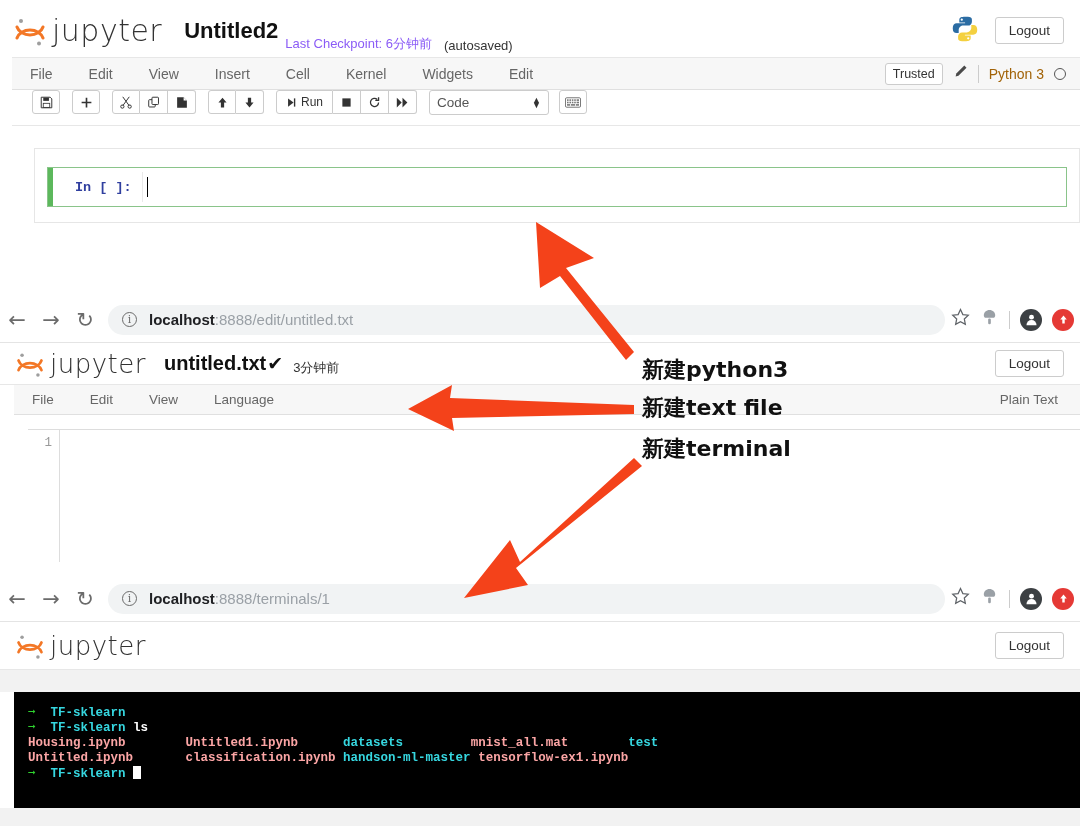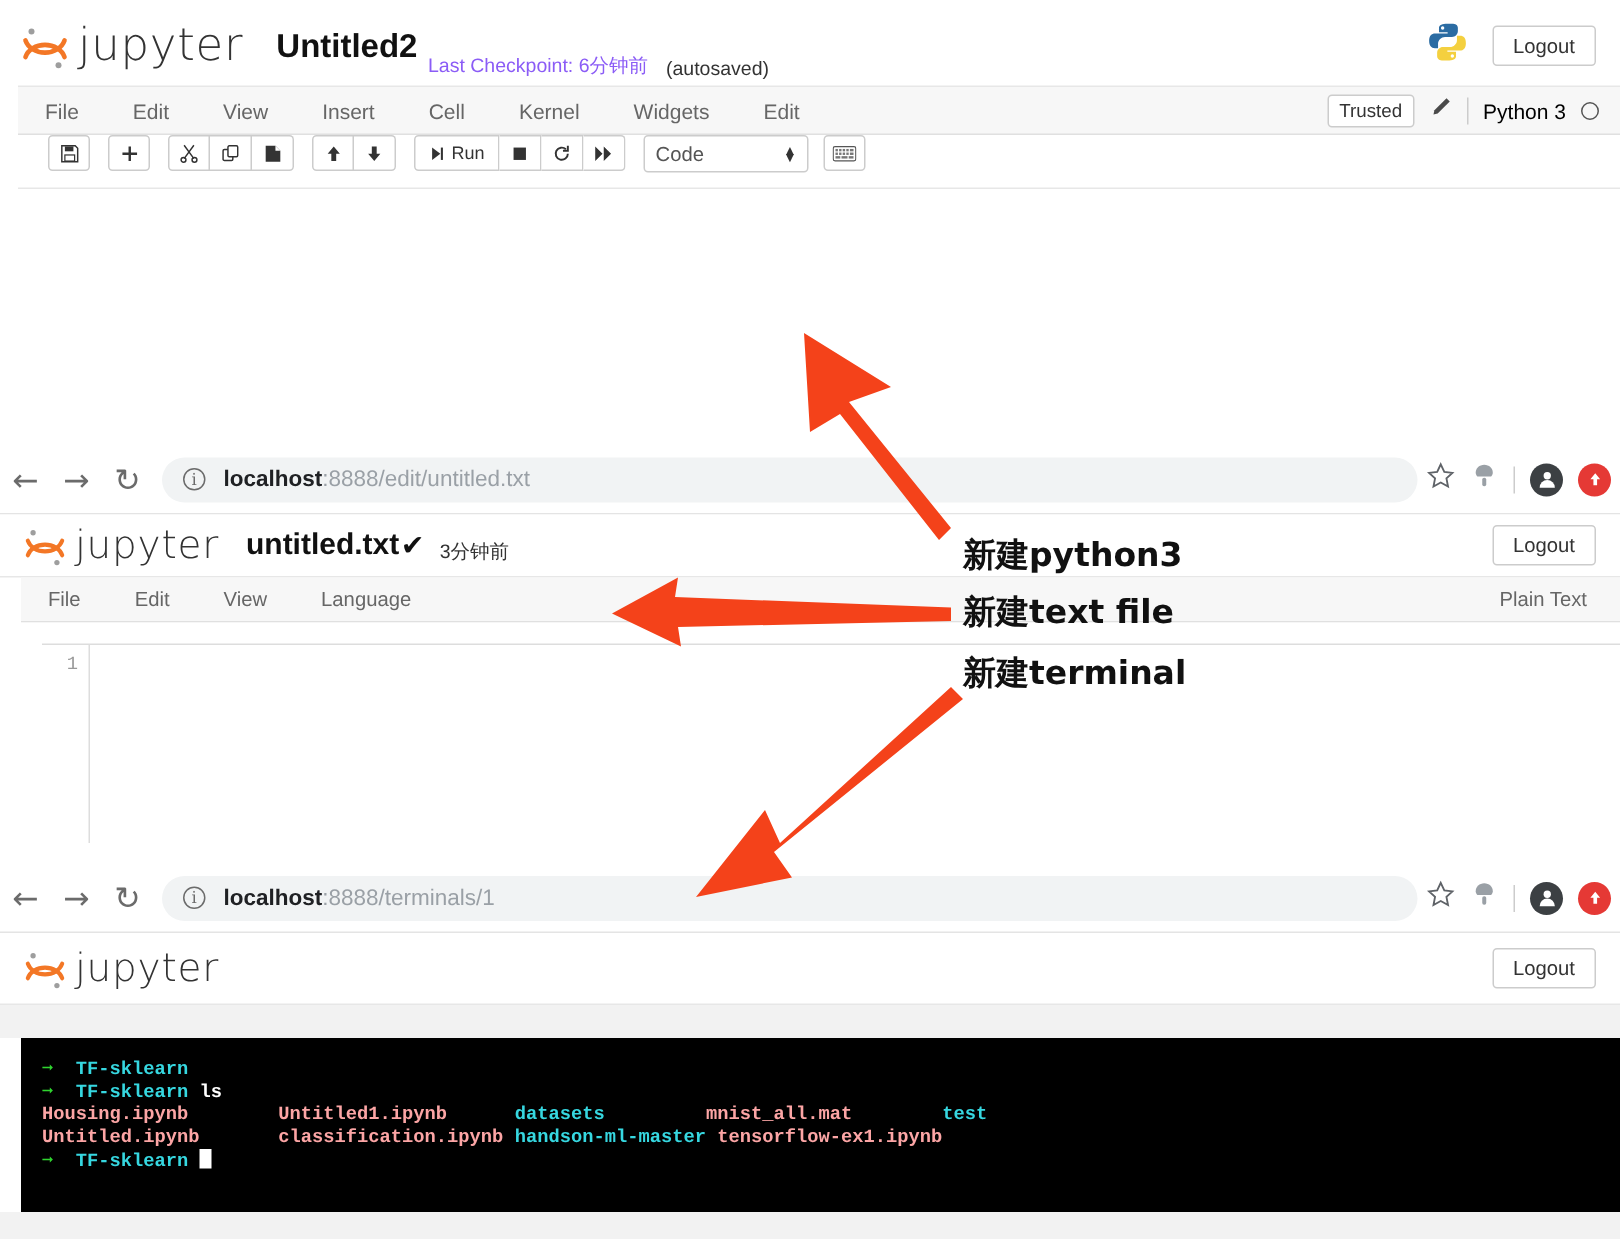--- a/index.html
+++ b/index.html
@@ -71,21 +71,21 @@
     font-size: 14px; color: #666; padding: 0 18px; line-height: 32px;
   }
   #nb-menubar .menu-right {
     margin-left: auto; display: flex; align-items: center; gap: 10px;
     padding-right: 14px;
   }
   .trusted-box {
     border: 1px solid #ccc; background:#fff; border-radius: 3px;
     font-size: 12.5px; color: #333; padding: 3px 7px;
   }
-  .kernel-name { font-size: 14px; color: #000000; }
+  .kernel-name { font-size: 14px; color: #a16207; }
   .kernel-idle {
     width: 12px; height: 12px; border: 1.6px solid #555;
     border-radius: 50%; display: inline-block;
   }
   .vdiv { width: 1px; height: 18px; background: #ccc; }
 
   #nb-toolbar {
     position: absolute; left: 12px; top: 90px; right: 0; height: 36px;
     background: #fff; border-bottom: 1px solid #e7e7e7;
     display: flex; align-items: flex-start; padding-left: 20px; gap: 0;
@@ -98,21 +98,21 @@
     font-family: "Liberation Sans", sans-serif;
   }
   .tb + .tb { border-left: none; }
   .tb-group { display: flex; margin-right: 12px; }
   .tb-group .tb:first-child { border-radius: 3px 0 0 3px; }
   .tb-group .tb:last-child  { border-radius: 0 3px 3px 0; }
   .tb-group .tb:only-child  { border-radius: 3px; }
   .tb-run { padding: 0 9px; gap: 4px; }
   .cell-select {
     border: 1px solid #cccccc; background: #fff; border-radius: 3px;
-    height: 25px; width: 110px;
+    height: 25px; width: 120px;
     display: flex; align-items: center; justify-content: space-between;
     padding: 0 7px; font-size: 13.5px; color: #555; margin-right: 10px;
   }
   .spin { display: flex; flex-direction: column; line-height: 5px; font-size: 9px; color:#333; }
 
   #nb-body {
     position: absolute; left: 12px; top: 126px; right: 0; bottom: 0;
     background: #ffffff;
   }
   #nb-cellwrap {
@@ -405,20 +405,31 @@
               <rect x="14.5" y="5.5" width="3" height="2"></rect>
               <rect x="2.5" y="8.5" width="4" height="2"></rect>
               <rect x="7.5" y="8.5" width="5" height="2"></rect>
               <rect x="13.5" y="8.5" width="4" height="2"></rect>
             </g>
           </svg>
     </span>
       </span>
   </div>
 
+  <div id="nb-body">
+    <div id="nb-cellwrap">
+      <div id="nb-cell">
+        <div id="nb-cell-bar"></div>
+        <div id="nb-prompt">In [ ]:</div>
+        <div id="nb-input">
+          <span id="nb-caret"></span>
+        </div>
+      </div>
+    </div>
+  </div>
 </div>
 
 <div style="position:absolute;left:0;top:245px;width:1080px;height:52px;background:#fff;"></div>
 
 <div id="panel-editor">
 
   <div class="browser-bar" style="top:0;">
     <span class="nav-ico">←</span>
     <span class="nav-ico">→</span>
     <span class="nav-ico">↻</span>

